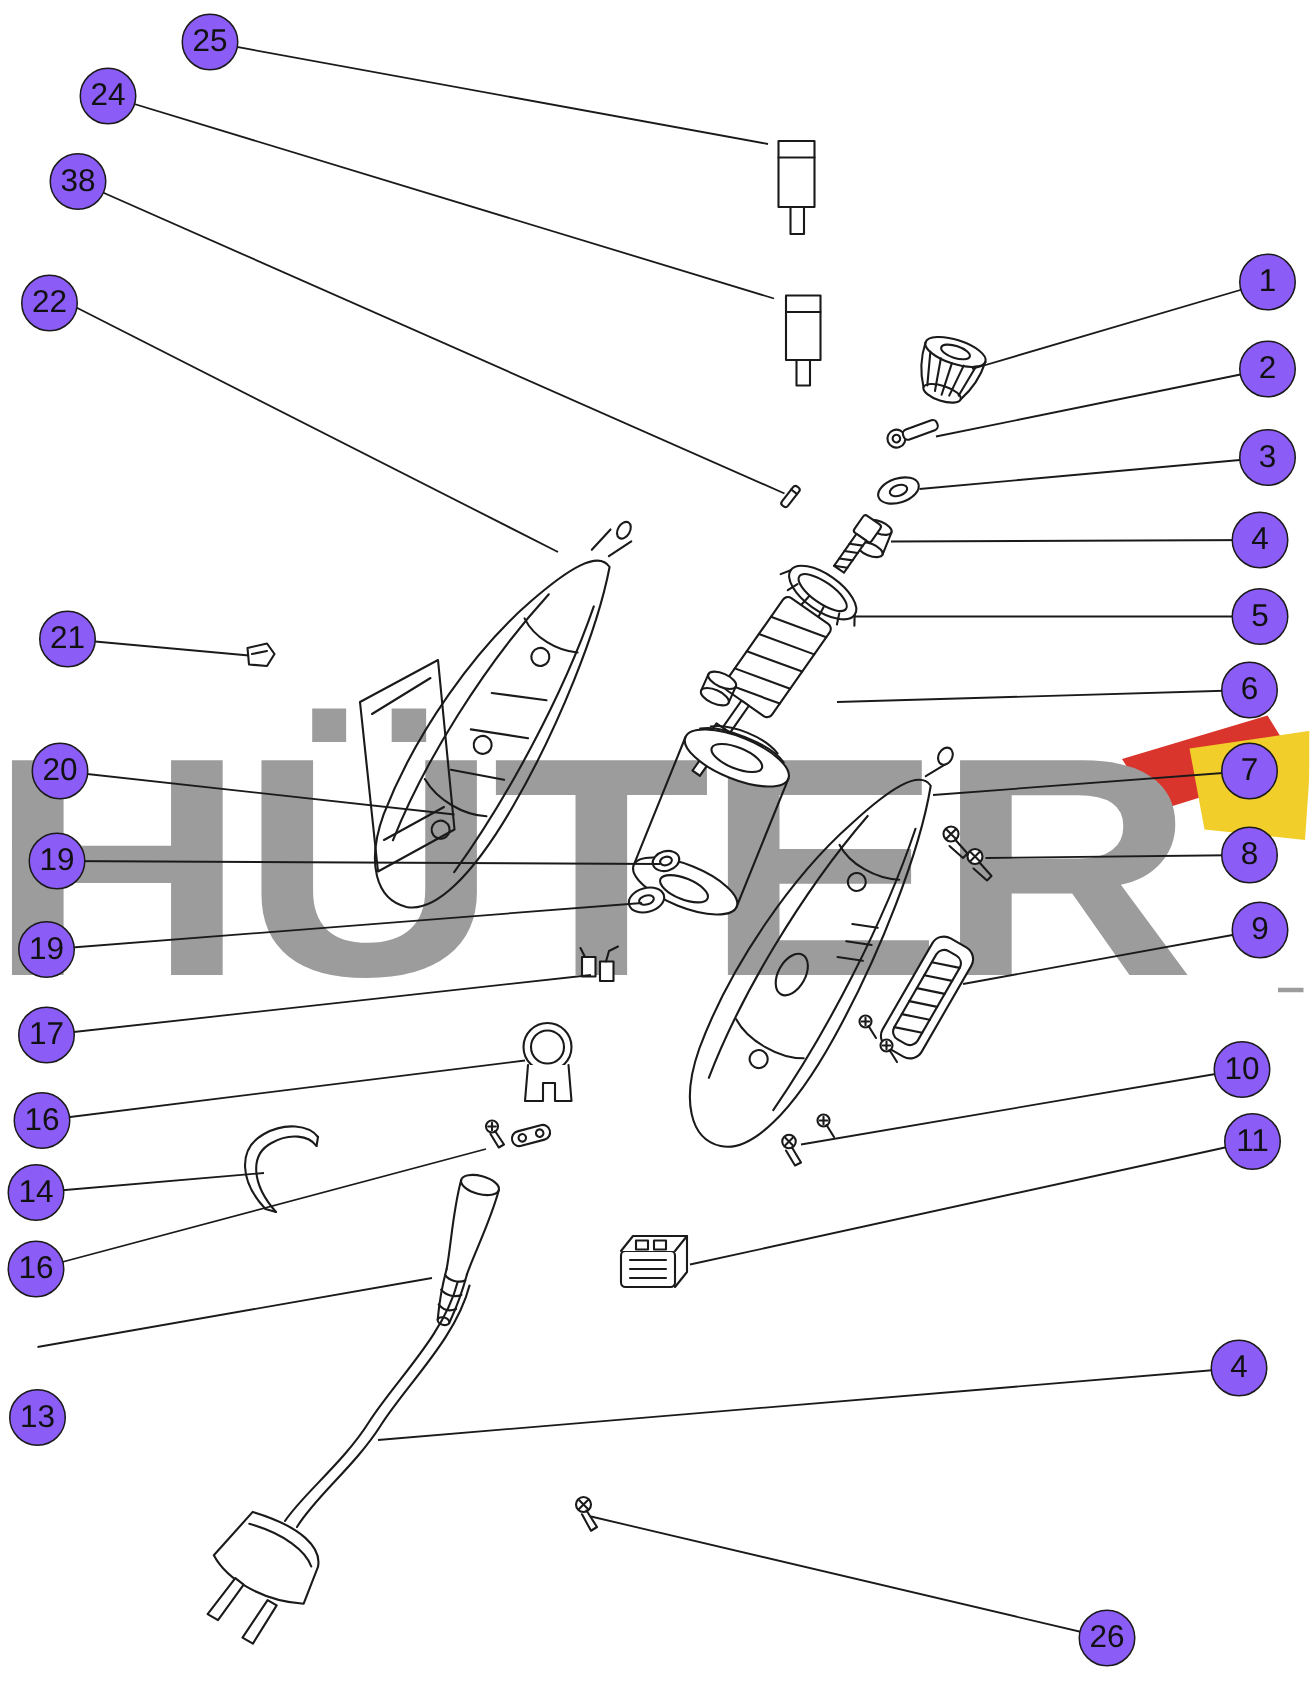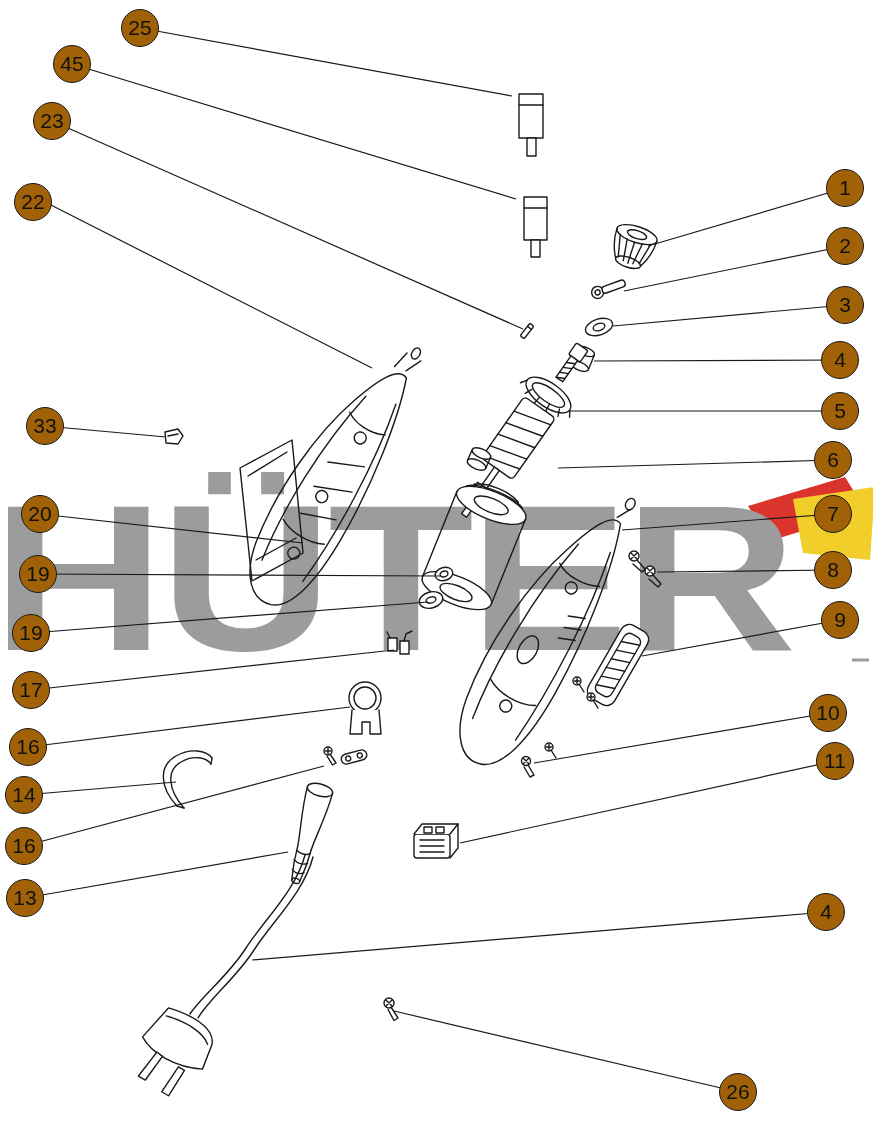--- a/index.html
+++ b/index.html
@@ -12,21 +12,21 @@
     overflow: hidden;
     font-family: "Liberation Sans", sans-serif;
   }
   .stage svg { position: absolute; left: 0; top: 0; }
   .callout {
     position: absolute;
     width: 38px;
     height: 38px;
     border: 1.7px solid #1a1a1a;
     border-radius: 50%;
-    background: #a16207;
+    background: #8b5cf6;
     display: flex;
     align-items: center;
     justify-content: center;
     font-size: 21px;
     color: #111111;
     z-index: 5;
   }
 </style>
 </head>
 <body>
@@ -337,21 +337,21 @@
     </div>
   <div class="callout" style="left:809px;top:694px">
       <span>10</span>
     </div>
   <div class="callout" style="left:816px;top:742px">
       <span>11</span>
     </div>
   <div class="callout" style="left:807px;top:893px">
       <span>4</span>
     </div>
-  <div class="callout" style="left:6px;top:879px">
+  <div class="callout" style="left:6px;top:926px">
       <span>13</span>
     </div>
   <div class="callout" style="left:5px;top:827px">
       <span>16</span>
     </div>
   <div class="callout" style="left:5px;top:776px">
       <span>14</span>
     </div>
   <div class="callout" style="left:9px;top:728px">
       <span>16</span>
@@ -362,30 +362,30 @@
   <div class="callout" style="left:12px;top:614px">
       <span>19</span>
     </div>
   <div class="callout" style="left:19px;top:555px">
       <span>19</span>
     </div>
   <div class="callout" style="left:21px;top:495px">
       <span>20</span>
     </div>
   <div class="callout" style="left:26px;top:407px">
-      <span>33</span>
+      <span>21</span>
     </div>
   <div class="callout" style="left:14px;top:183px">
       <span>22</span>
     </div>
   <div class="callout" style="left:33px;top:102px">
-      <span>23</span>
+      <span>38</span>
     </div>
   <div class="callout" style="left:53px;top:45px">
-      <span>45</span>
+      <span>24</span>
     </div>
   <div class="callout" style="left:121px;top:9px">
       <span>25</span>
     </div>
   <div class="callout" style="left:719px;top:1073px">
       <span>26</span>
     </div>
 
 </div>
 

